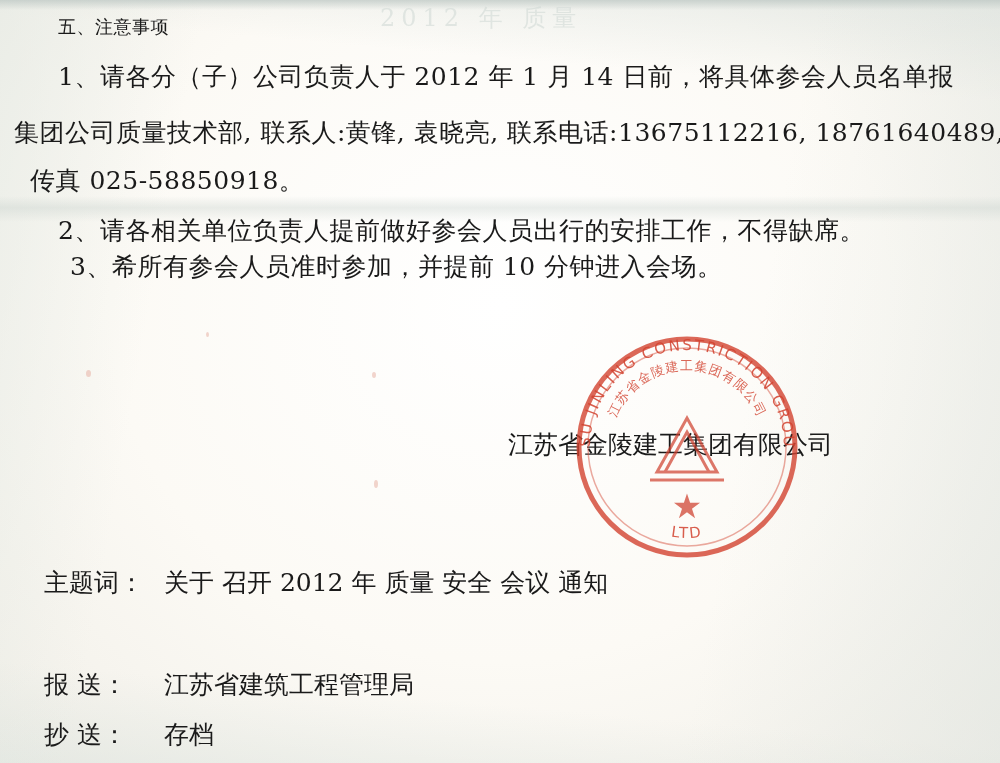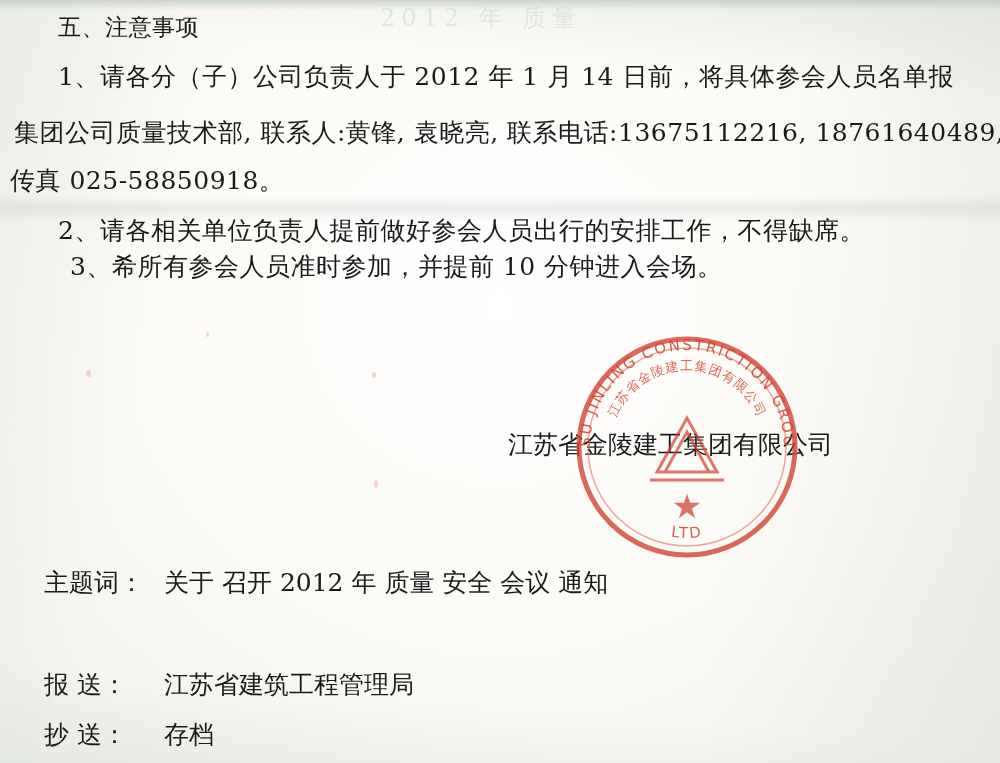--- a/index.html
+++ b/index.html
@@ -63,21 +63,21 @@
     color: #1a1a1a;
   }
 
   .line {
     position: absolute;
     white-space: nowrap;
     font-size: 25px;
     line-height: 30px;
     letter-spacing: 0.5px;
   }
-  .notice-title { font-size: 23px; }
+  .notice-title { font-size: 18px; }
 
   .sign-block {
     position: absolute;
     text-align: left;
     font-size: 25px;
     line-height: 46px;
     white-space: nowrap;
   }
 
   .footer-row {
@@ -141,21 +141,21 @@
   <div id="ghost-line">2012 年 质量</div>
 
   <div class="doc-body">
 
     <div class="line notice-title" style="left:58px; top:12px;">五、注意事项</div>
 
     <div class="line" style="left:58px; top:62px;">1、请各分（子）公司负责人于 2012 年 1 月 14 日前，将具体参会人员名单报</div>
 
     <div class="line" style="left:14px; top:118px;">集团公司质量技术部, 联系人:黄锋, 袁晓亮, 联系电话:13675112216, 18761640489,</div>
 
-    <div class="line" style="left:10px; top:166px;">传真 025-58850918。</div>
+    <div class="line" style="left:30px; top:166px;">传真 025-58850918。</div>
 
     <div class="line" style="left:58px; top:216px;">2、请各相关单位负责人提前做好参会人员出行的安排工作，不得缺席。</div>
 
     <div class="line" style="left:58px; top:252px;margin-left:12px;">3、希所有参会人员准时参加，并提前 10 分钟进入会场。</div>
 
 
     <div class="sign-block" style="left:508px; top:422px;">
       <div>江苏省金陵建工集团有限公司</div>
     </div>
 

